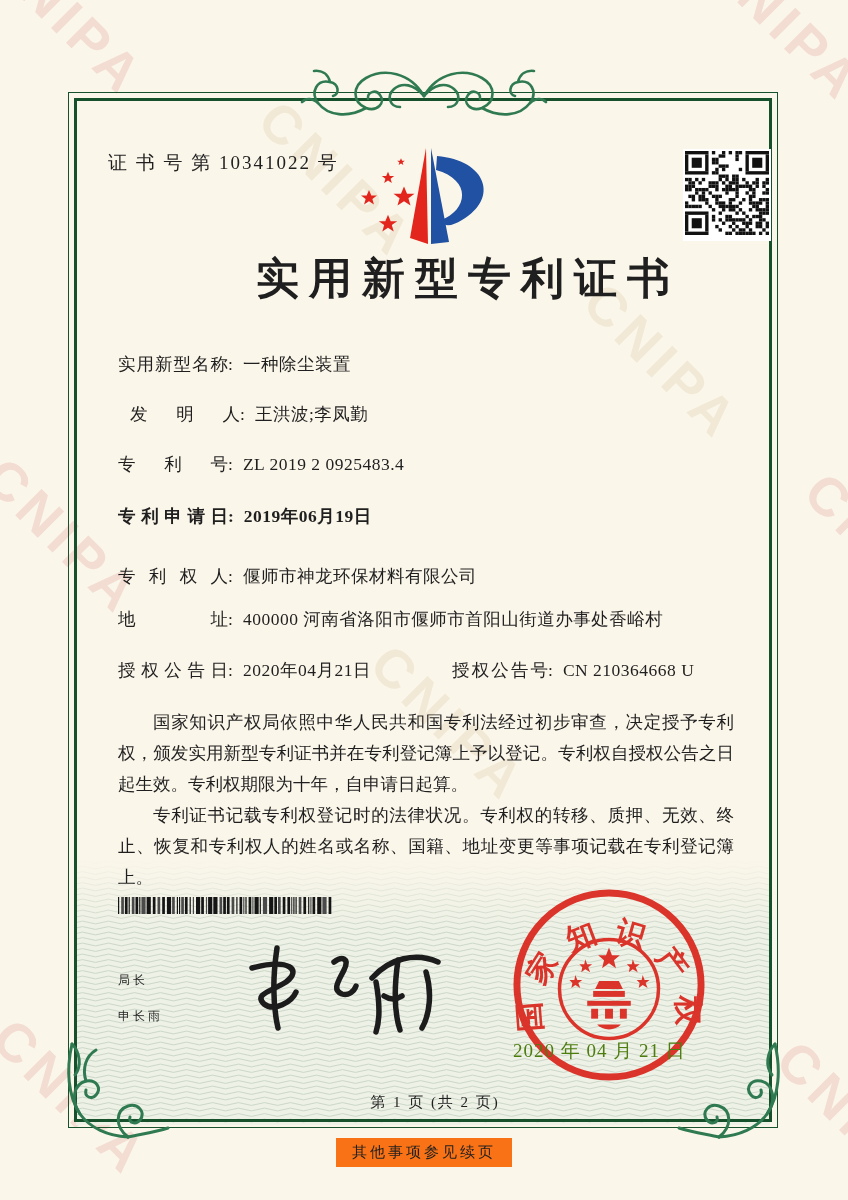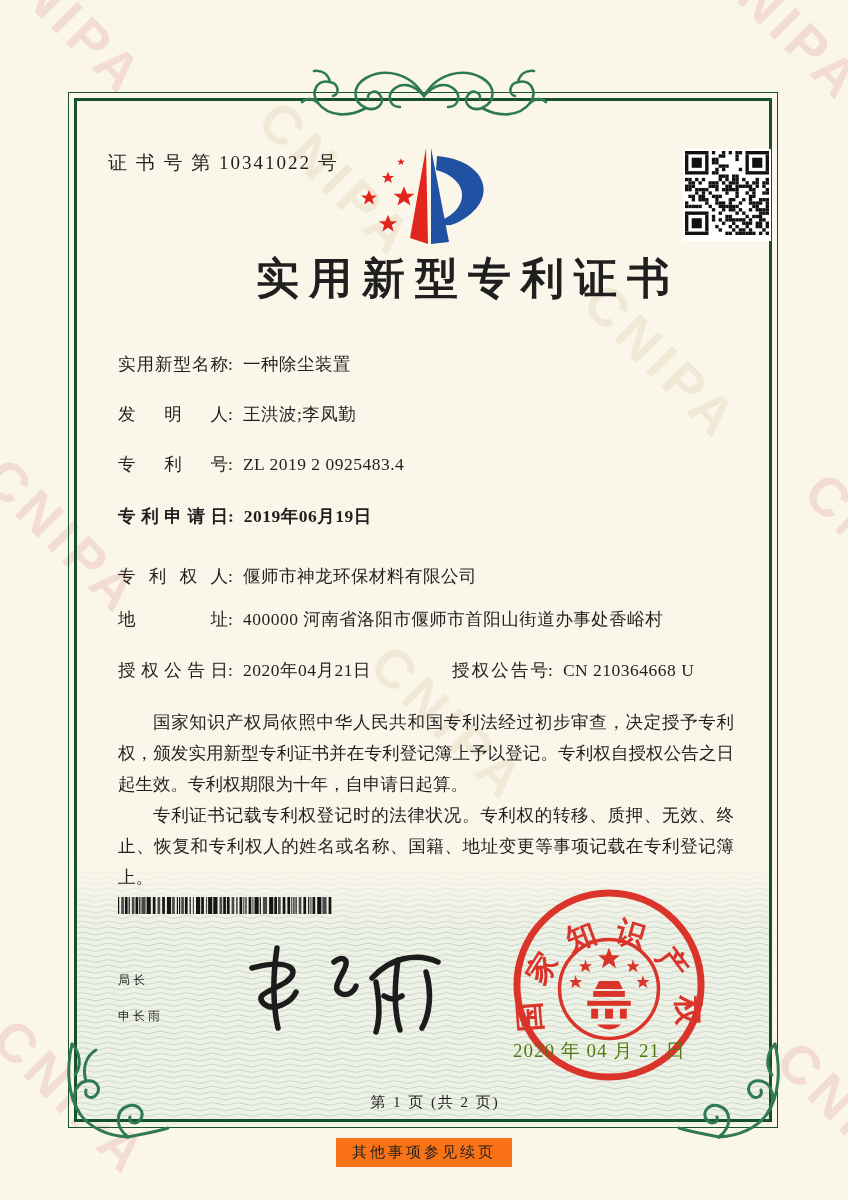--- a/index.html
+++ b/index.html
@@ -409,21 +409,21 @@
         <rect x="80.64" y="80.64" width="3.36" height="3.36" fill="#111"></rect>
       </svg>
   </div>
 
   <div class="abs title">实用新型专利证书</div>
 
   <div class="abs fields">
     <div class="frow" style="top:0;">
       <span class="flabel">实用新型名称</span><span class="fcolon">:</span><span class="fvalue">一种除尘装置</span>
     </div>
-    <div class="frow" style="top:50px;">
+    <div class="frow" style="top:50px;margin-left:12px;">
       <span class="flabel">发明人</span><span class="fcolon">:</span><span class="fvalue">王洪波;李凤勤</span>
     </div>
     <div class="frow" style="top:100px;">
       <span class="flabel">专利号</span><span class="fcolon">:</span><span class="fvalue">ZL 2019 2 0925483.4</span>
     </div>
     <div class="frow" style="top:152px;font-weight:bold;">
       <span class="flabel">专利申请日</span><span class="fcolon">:</span><span class="fvalue">2019年06月19日</span>
     </div>
     <div class="frow" style="top:212px;">
       <span class="flabel">专利权人</span><span class="fcolon">:</span><span class="fvalue">偃师市神龙环保材料有限公司</span>

